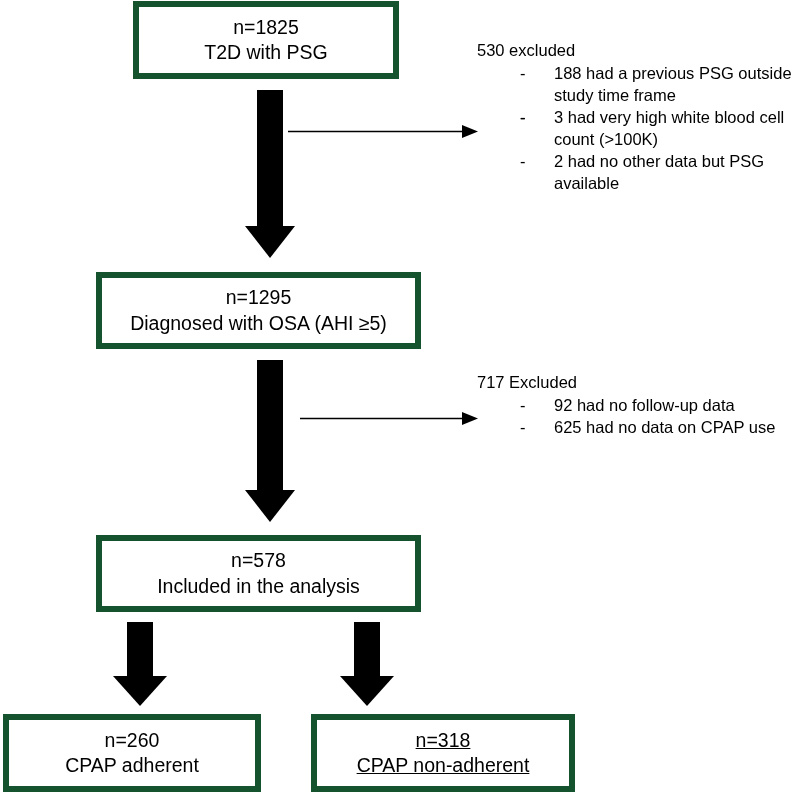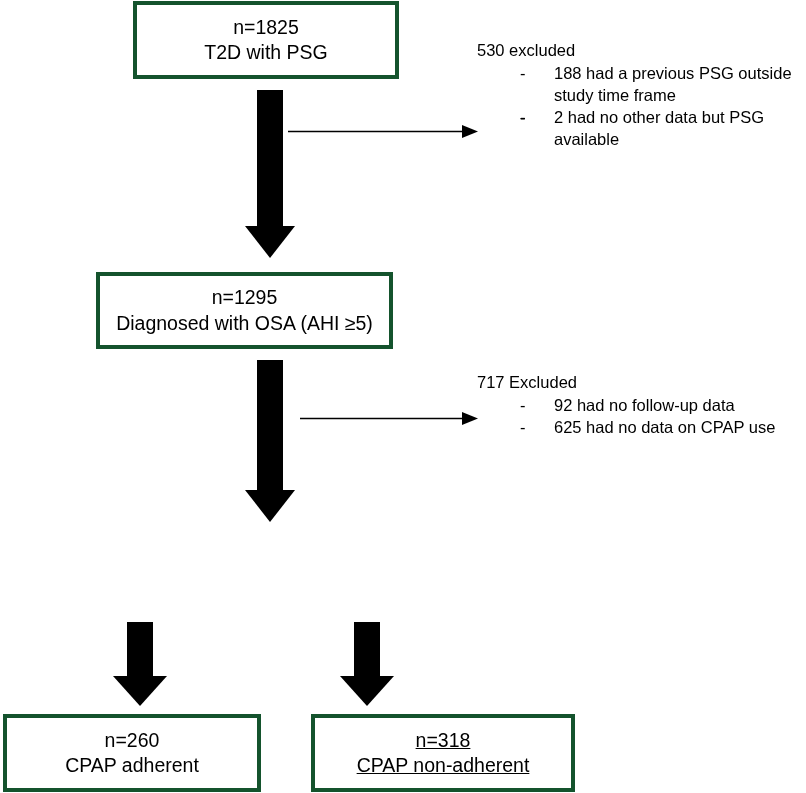--- a/index.html
+++ b/index.html
@@ -14,37 +14,37 @@
   #canvas {
     position: relative;
     width: 806px;
     height: 793px;
     background: #ffffff;
     overflow: hidden;
   }
   .node-box {
     position: absolute;
     box-sizing: border-box;
-    border: 4px solid #14532d;
+    border: 6px solid #14532d;
     background: #ffffff;
     display: flex;
     flex-direction: column;
     align-items: center;
     justify-content: center;
     line-height: 1.30;
     font-size: 19.5px;
     text-align: center;
     color: #000000;
   }
   .node-box .line1 { display: block; }
   .node-box .line2 { display: block; }
 
   
   #box-top      { left: 133px; top: 1px;   width: 266px; height: 78px; }
-  #box-osa      { left: 96px;  top: 272px; width: 297px; height: 77px; }
+  #box-osa      { left: 96px;  top: 272px; width: 325px; height: 77px; }
   #box-included { left: 96px;  top: 535px; width: 325px; height: 77px; }
   #box-adherent { left: 3px;   top: 714px; width: 258px; height: 78px; }
   #box-nonadh   { left: 311px; top: 714px; width: 264px; height: 78px; text-decoration: underline; }
 
   
   .block-arrow { position: absolute; }
   .block-arrow .shaft {
     position: absolute;
     background: #000000;
     left: 50%;
@@ -138,20 +138,21 @@
     <ul>
       <li>
         <span class="dash">-</span>
         <span>188 had a previous PSG outside study time frame</span>
       </li>
       <li>
         <span class="dash">-</span>
       </li>
       <li>
         <span class="dash">-</span>
+        <span>3 had very high white blood cell count (&gt;100K)</span>
       </li>
       <li>
         <span class="dash">-</span>
         <span>2 had no other data but PSG available</span>
       </li>
     </ul>
   </div>
 
   <div class="node-box" id="box-osa">
     <span class="line1">n=1295</span>
@@ -175,20 +176,24 @@
         <span class="dash">-</span>
         <span>92 had no follow-up data</span>
       </li>
       <li>
         <span class="dash">-</span>
         <span>625 had no data on CPAP use</span>
       </li>
     </ul>
   </div>
 
+  <div class="node-box" id="box-included">
+    <span class="line1">n=578</span>
+    <span class="line2">Included in the analysis</span>
+  </div>
 
   <div class="block-arrow" id="arrow-3">
     <div class="shaft"></div>
     <div class="head"></div>
   </div>
   <div class="block-arrow" id="arrow-4">
     <div class="shaft"></div>
     <div class="head"></div>
   </div>
 

